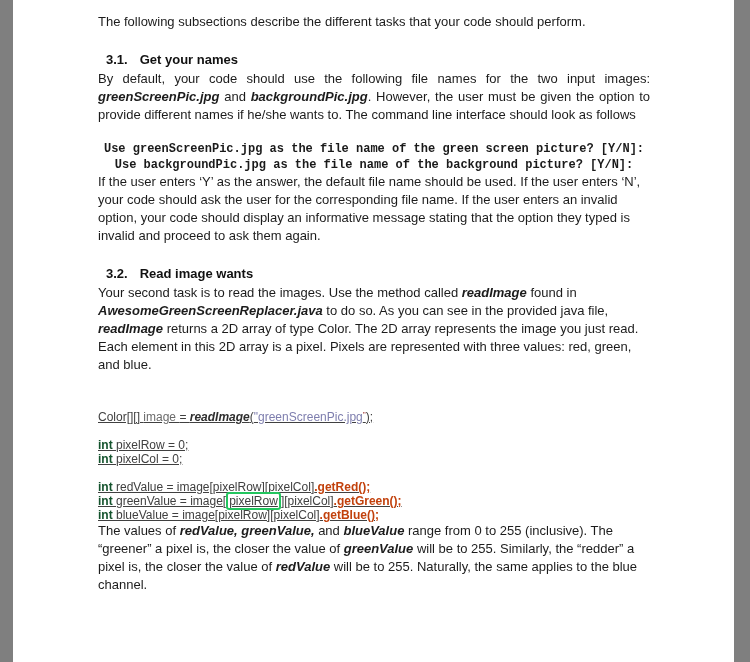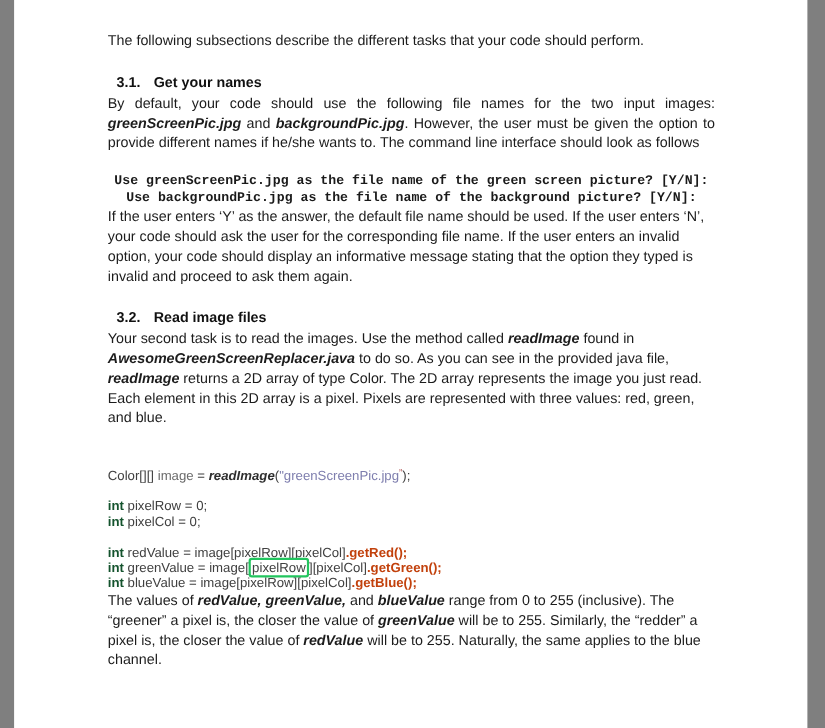--- a/index.html
+++ b/index.html
@@ -7,21 +7,21 @@
     width: 750px; height: 662px;
     background: #ffffff;
     font-family: "Liberation Sans", sans-serif;
     overflow: hidden;
   }
   .viewport { position: relative; width: 750px; height: 662px; background: #ffffff; }
   .gutter { position: absolute; top: 0; bottom: 0; background: #7f7f7f; }
   .gutter.left { left: 0; width: 13px; }
   .gutter.right { right: 0; width: 16px; }
   .page { position: absolute; top: 0; bottom: 0; left: 13px; right: 16px; background: #ffffff; }
-  .content { padding: 28px 84px 0 85px; color: #1c1c1c; }
+  .content { padding: 13px 84px 0 85px; color: #1c1c1c; }
 
   p.body {
     margin: 0;
     font-size: 13px;
     line-height: 18px;
     color: #1c1c1c;
   }
   p.justify { text-align: justify; }
   .it { font-style: italic; font-weight: bold; }
 
@@ -44,20 +44,21 @@
   }
   .console .code-line { min-height: 16px; line-height: 16px; white-space: pre; text-align: center; }
 
   .para2 { margin-top: 21px; }
   .h32 { margin-top: 20px; }
 
   .javacode {
     margin-top: 34px;
     font-size: 12px;
     color: #404040;
+    text-decoration: underline;
   }
   .javacode .code-line { min-height: 14px; line-height: 14px; white-space: pre; }
 
   .para4 { margin-top: 20px; }
 
   
   .kw  { color: #14532d; font-weight: bold; }
   .pl  { color: #404040; }
   .var { color: #6b6b6b; }
   .fn  { color: #2e2e2e; font-weight: bold; font-style: italic; }
@@ -84,21 +85,21 @@
       <p class="body justify"><span>By default, your code should use the following file names for the two input images: </span><span class="it">greenScreenPic.jpg</span><span> and </span><span class="it">backgroundPic.jpg</span><span>. However, the user must be given the option to provide different names if he/she wants to. The command line interface should look as follows</span></p>
 
       <div class="console">
           <div class="code-line"><span>Use greenScreenPic.jpg as the file name of the green screen picture? [Y/N]:</span></div>
           <div class="code-line"><span>Use backgroundPic.jpg as the file name of the background picture? [Y/N]:</span></div>
         </div>
 
       <p class="body para2">If the user enters ‘Y’ as the answer, the default file name should be used. If the user enters ‘N’, your code should ask the user for the corresponding file name. If the user enters an invalid option, your code should display an informative message stating that the option they typed is invalid and proceed to ask them again.</p>
 
       <h3 class="heading h32">
-        <span class="hnum">3.2.</span><span class="htitle">Read image files</span>
+        <span class="hnum">3.2.</span><span class="htitle">Read image wants</span>
       </h3>
 
       <p class="body"><span>Your second task is to read the images. Use the method called </span><span class="it">readImage</span><span> found in </span><span class="it">AwesomeGreenScreenReplacer.java</span><span> to do so. As you can see in the provided java file, </span><span class="it">readImage</span><span> returns a 2D array of type Color. The 2D array represents the image you just read. Each element in this 2D array is a pixel. Pixels are represented with three values: red, green, and blue.</span></p>
 
       <div class="javacode">
           <div class="code-line"><span class="pl">Color[][] </span><span class="var">image </span><span class="pl">= </span><span class="fn">readImage</span><span class="pl">(</span><span class="str">"greenScreenPic.jpg</span><span class="strq">”</span><span class="pl">);</span></div>
           <div class="code-line"></div>
           <div class="code-line"><span class="kw">int </span><span class="pl">pixelRow = 0;</span></div>
           <div class="code-line"><span class="kw">int </span><span class="pl">pixelCol = 0;</span></div>
           <div class="code-line"></div>

